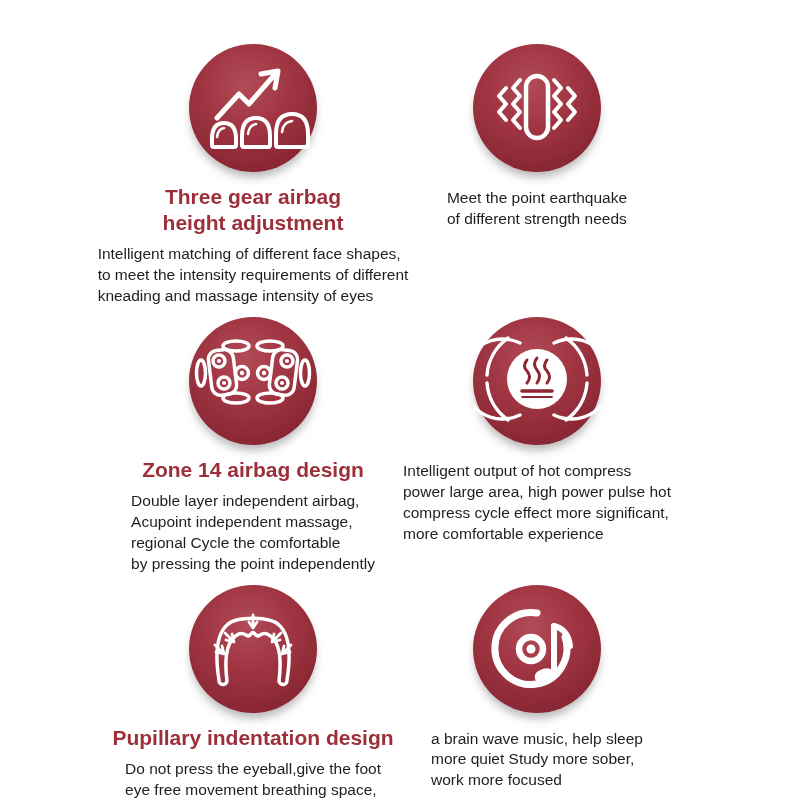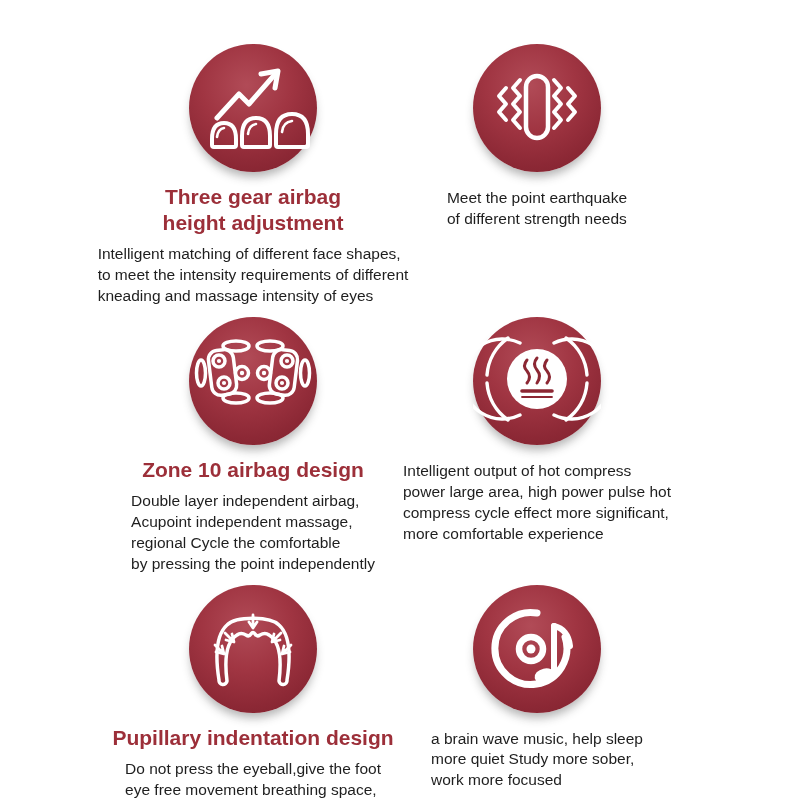--- a/index.html
+++ b/index.html
@@ -108,21 +108,21 @@
           <g fill="#ffffff" stroke="none">
             <circle cx="30" cy="44" r="2.1"></circle>
             <circle cx="35" cy="66" r="2.1"></circle>
             <circle cx="98" cy="44" r="2.1"></circle>
             <circle cx="93" cy="66" r="2.1"></circle>
             <circle cx="53" cy="56" r="2.2"></circle>
             <circle cx="75" cy="56" r="2.2"></circle>
           </g>
         </svg>
       </div>
-      <h2 class="title">Zone 10 airbag design</h2>
+      <h2 class="title">Zone 14 airbag design</h2>
       <p class="desc">Double layer independent airbag,
 Acupoint independent massage,
 regional Cycle the comfortable
 by pressing the point independently</p>
     </section>
 
     <section class="cell">
       <div class="badge">
         <svg width="128" height="128" viewBox="0 0 128 128">
           <circle cx="64" cy="62" r="30" fill="#ffffff" stroke="none"></circle>

